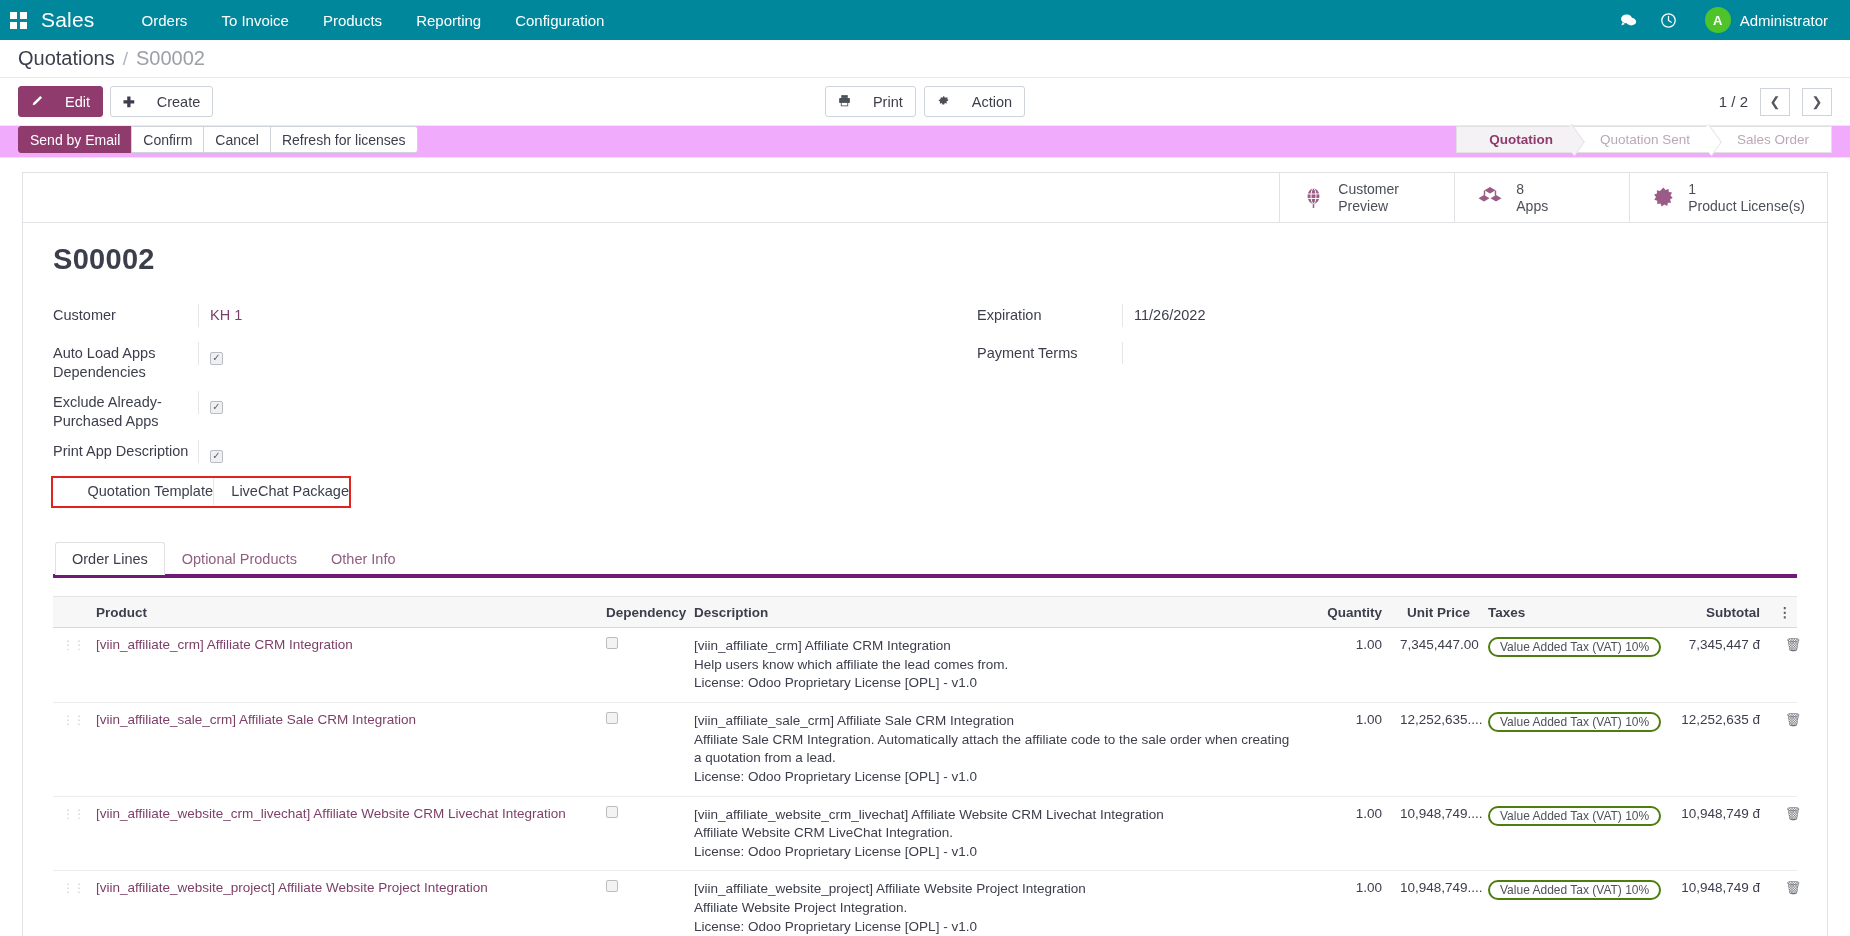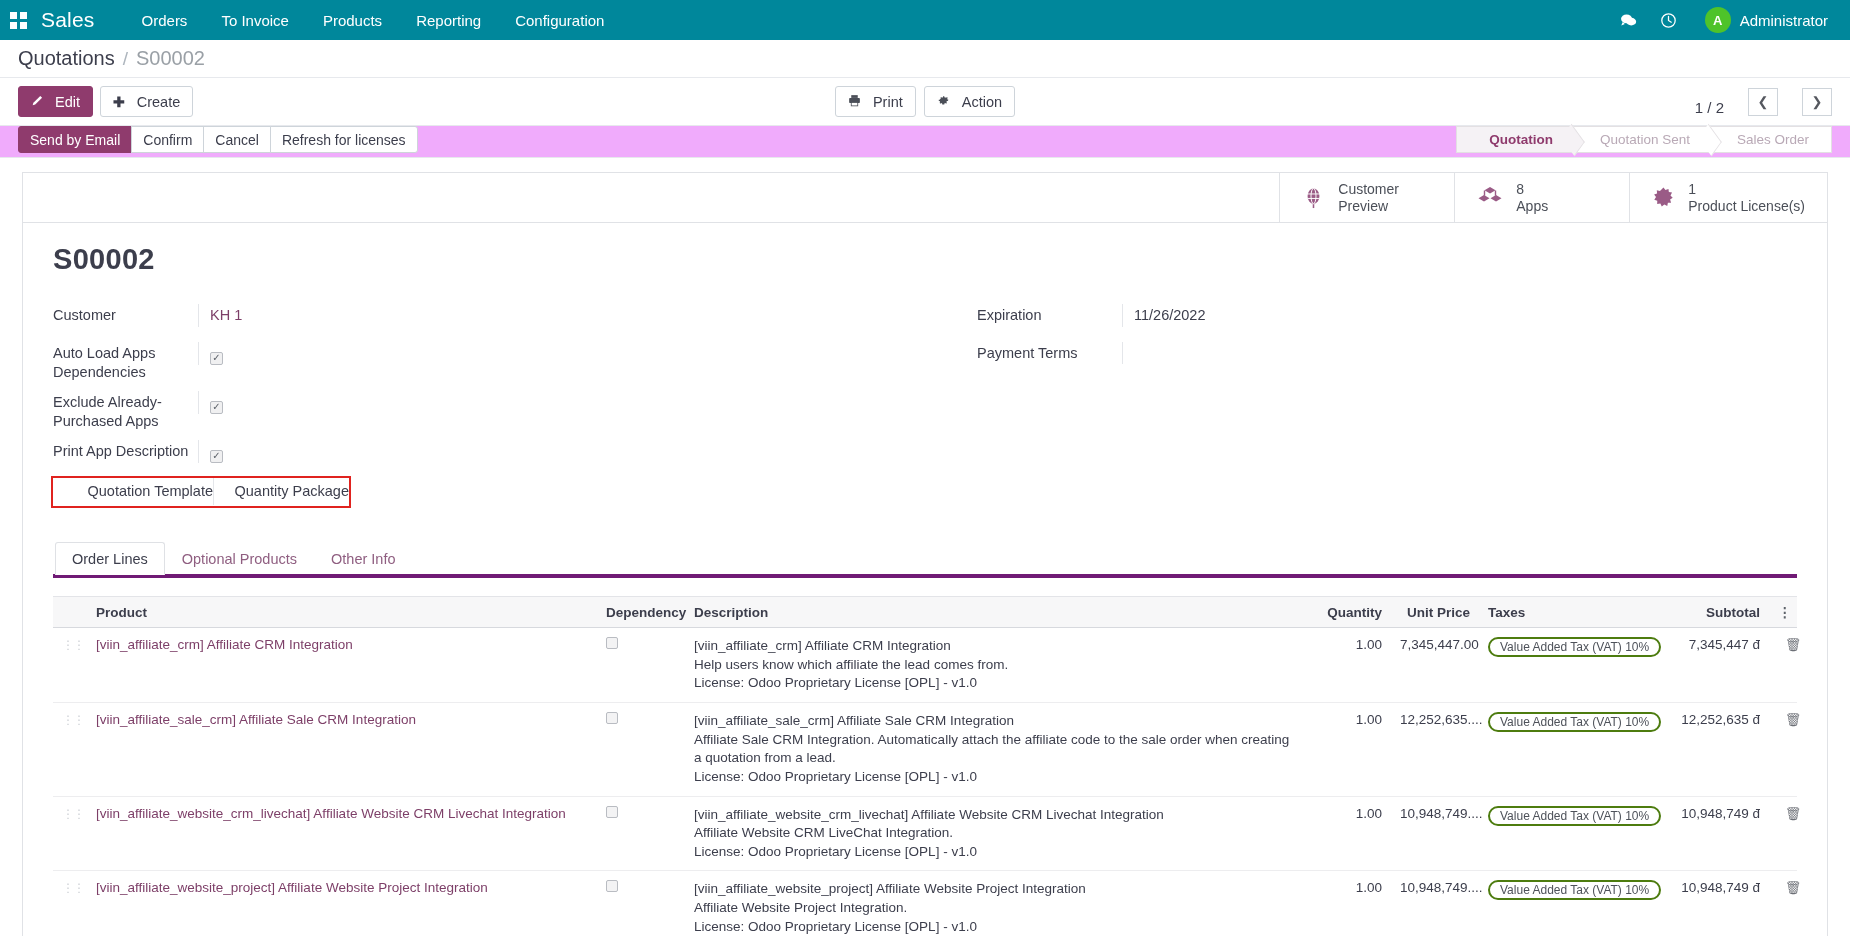--- a/index.html
+++ b/index.html
@@ -83,39 +83,39 @@
     position: relative;
   }
   .btn {
     height: 31px;
     border: 1px solid #ced4da;
     background: #ffffff;
     color: #3c3e4c;
     font-size: 14.5px;
     font-family: "Liberation Sans", sans-serif;
     padding: 0 12px;
-    display: inline-flex; align-items: center; gap: 12px;
+    display: inline-flex; align-items: center; gap: 22px;
     cursor: pointer;
     border-radius: 3px;
     white-space: nowrap;
   }
   .btn-primary {
     background: #8f3b6d;
     border-color: #8f3b6d;
     color: #ffffff;
   }
   .cp-left { display: flex; gap: 7px; }
   .cp-center {
     position: absolute; left: 0; right: 0;
     display: flex; justify-content: center; gap: 8px;
     pointer-events: none;
   }
   .cp-center .btn { pointer-events: auto; }
   .pager {
-    margin-left: auto; display: flex; align-items: flex-end; gap: 24px;
+    margin-left: auto; display: flex; align-items: center; gap: 12px;
     font-size: 15px; color: #3c3e4c;
   }
   .pager-btn {
     width: 30px; height: 28px;
     border: 1px solid #ced4da; background: #fff;
     display: flex; align-items: center; justify-content: center;
     cursor: pointer; color: #55585f; font-size: 13px;
   }
 
   
@@ -469,21 +469,21 @@
             <div class="f-val"><span class="chk">✓</span></div>
           </div>
 
           <div class="f-row">
             <div class="f-label">Print App Description</div>
             <div class="f-val"><span class="chk">✓</span></div>
           </div>
 
           <div class="f-row highlight-box">
             <div class="f-label">Quotation Template</div>
-            <div class="f-val"><span class="f-plain">Quantity Package</span></div>
+            <div class="f-val"><span class="f-plain">LiveChat Package</span></div>
           </div>
         </div>
 
         <div class="form-col right">
           <div class="f-row">
             <div class="f-label">Expiration</div>
             <div class="f-val"><span class="f-plain">11/26/2022</span></div>
           </div>
           <div class="f-row">
             <div class="f-label">Payment Terms</div>

